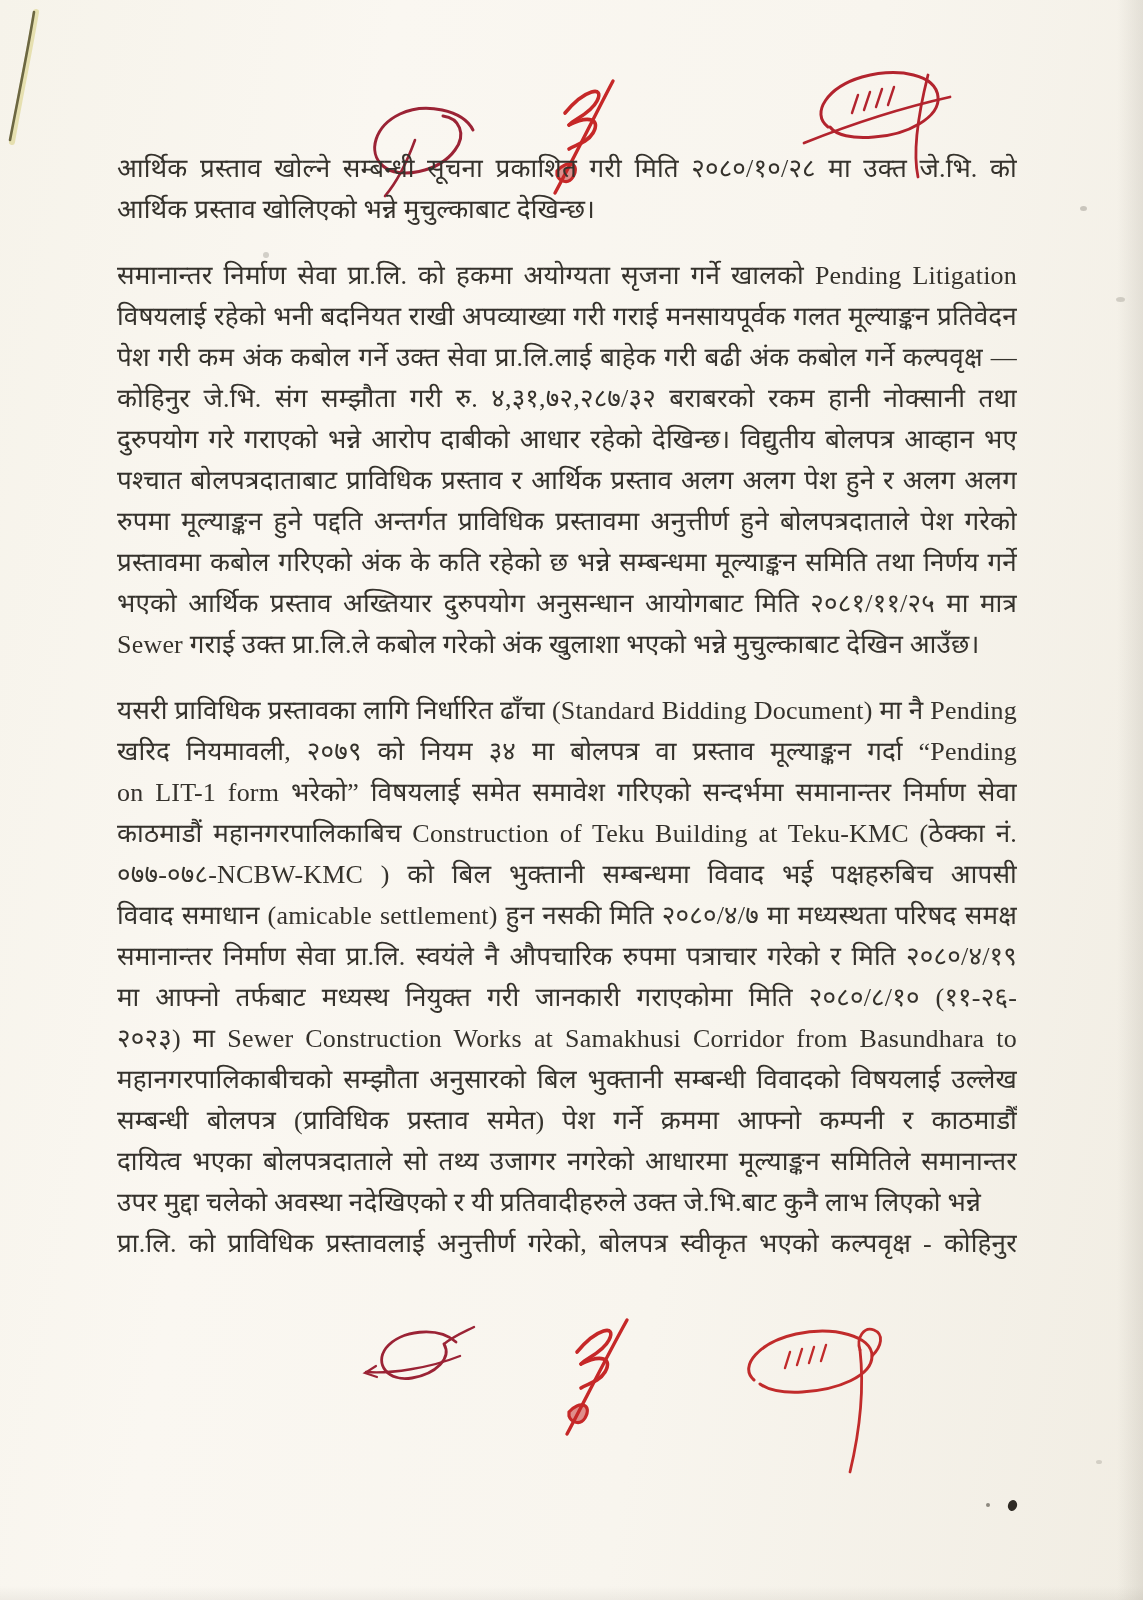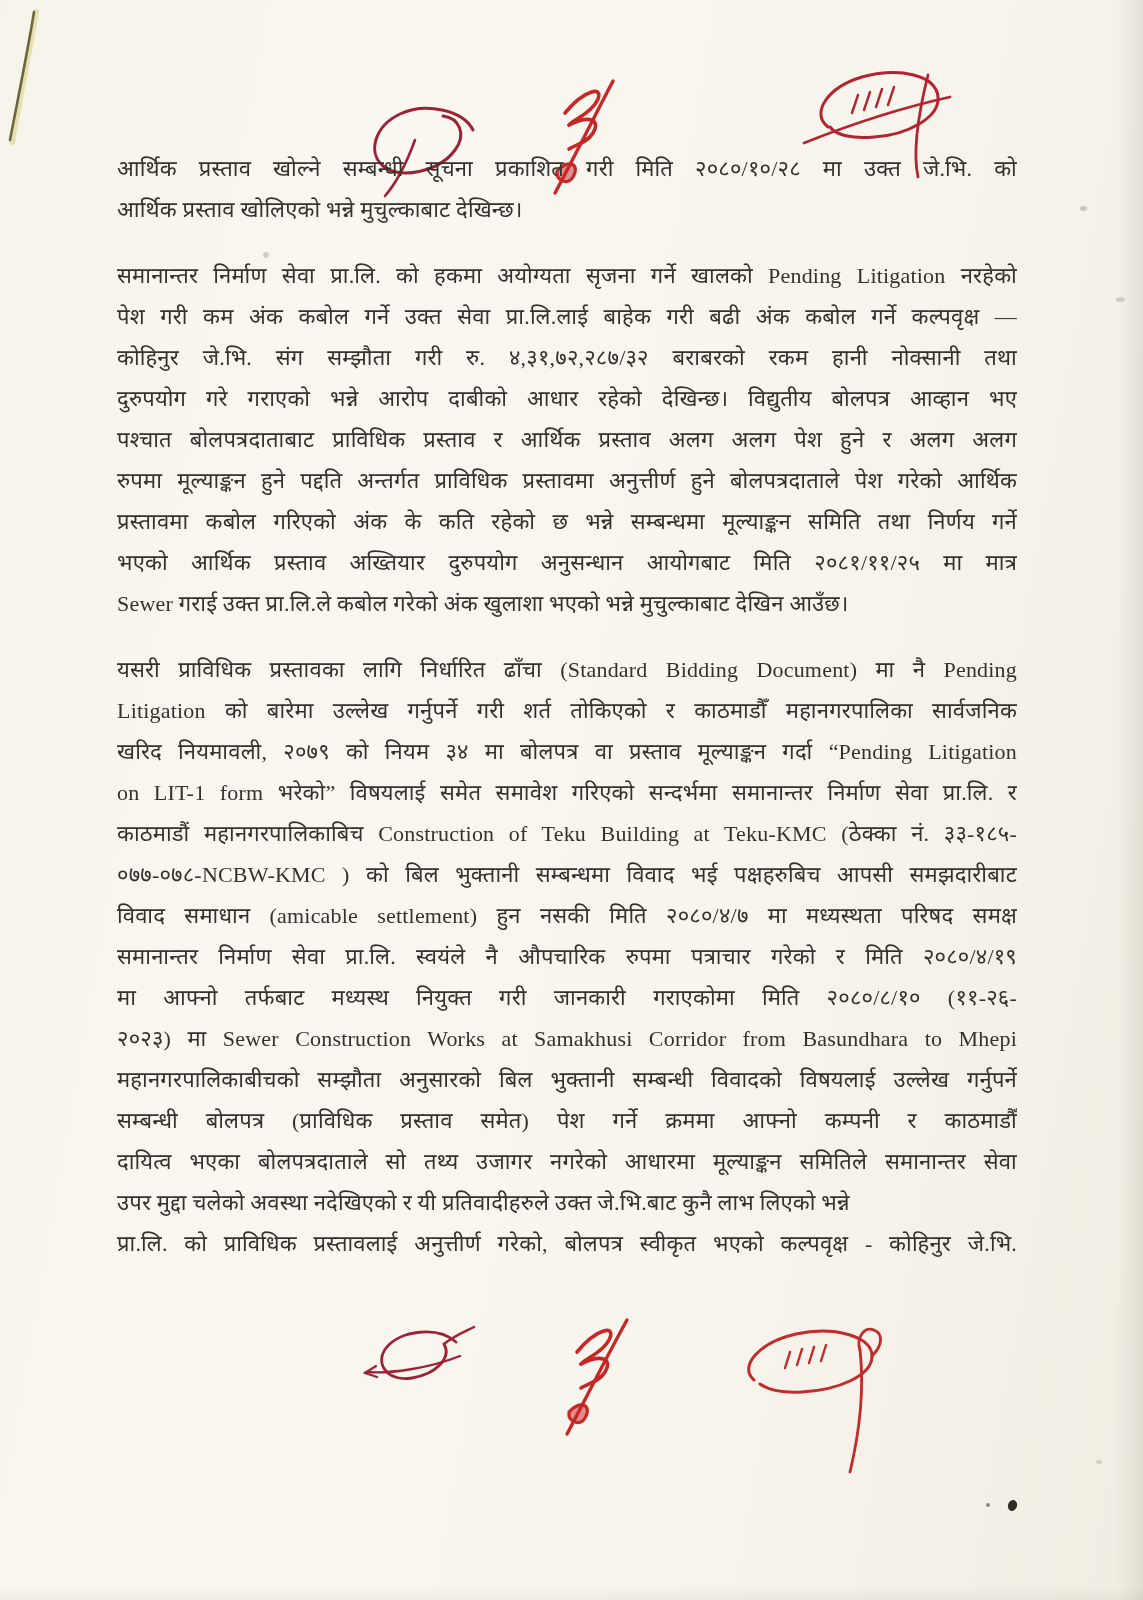--- a/index.html
+++ b/index.html
@@ -11,21 +11,21 @@
   .edge-shadow {
     position:absolute; right:0; top:0; width:26px; height:100%;
     background: linear-gradient(to right, rgba(0,0,0,0), rgba(110,104,92,0.13));
   }
   .bottom-shadow {
     position:absolute; left:0; bottom:0; width:100%; height:14px;
     background: linear-gradient(to bottom, rgba(0,0,0,0), rgba(110,104,92,0.08));
   }
   .text-block {
     position:absolute; left:117px; top:148px; width:900px;
-    color:#35322c; font-size:22px; line-height:41px;
+    color:#35322c; font-size:26px; line-height:41px;
     letter-spacing:0.2px;
   }
   .para { margin:0 0 25px 0; }
   .line {
     height:41px; overflow:hidden;
     text-align:justify; text-align-last:justify;
   }
   .line-last { text-align:left; text-align-last:left; }
   .sig { position:absolute; }
   .speck { position:absolute; border-radius:50%; }
@@ -66,32 +66,32 @@
   <path d="M128,10 C120,42 112,84 118,112" stroke="#b3242e" stroke-width="2.8" fill="none" stroke-linecap="round"></path>
 </svg>
 
 <div class="text-block">
   <div class="para">
     <div class="line">आर्थिक प्रस्ताव खोल्ने सम्बन्धी सूचना प्रकाशित गरी मिति २०८०/१०/२८ मा उक्त जे.भि. को</div>
     <div class="line line-last">आर्थिक प्रस्ताव खोलिएको भन्ने मुचुल्काबाट देखिन्छ।</div>
   </div>
   <div class="para">
     <div class="line">समानान्तर निर्माण सेवा प्रा.लि. को हकमा अयोग्यता सृजना गर्ने खालको Pending Litigation नरहेको</div>
+    <div class="line">विषयलाई रहेको भनी बदनियत राखी अपव्याख्या गरी गराई मनसायपूर्वक गलत मूल्याङ्कन प्रतिवेदन</div>
     <div class="line">पेश गरी कम अंक कबोल गर्ने उक्त सेवा प्रा.लि.लाई बाहेक गरी बढी अंक कबोल गर्ने कल्पवृक्ष —</div>
     <div class="line">कोहिनुर जे.भि. संग सम्झौता गरी रु. ४,३१,७२,२८७/३२ बराबरको रकम हानी नोक्सानी तथा</div>
     <div class="line">दुरुपयोग गरे गराएको भन्ने आरोप दाबीको आधार रहेको देखिन्छ। विद्युतीय बोलपत्र आव्हान भए</div>
     <div class="line">पश्चात बोलपत्रदाताबाट प्राविधिक प्रस्ताव र आर्थिक प्रस्ताव अलग अलग पेश हुने र अलग अलग</div>
     <div class="line">रुपमा मूल्याङ्कन हुने पद्दति अन्तर्गत प्राविधिक प्रस्तावमा अनुत्तीर्ण हुने बोलपत्रदाताले पेश गरेको आर्थिक</div>
     <div class="line">प्रस्तावमा कबोल गरिएको अंक के कति रहेको छ भन्ने सम्बन्धमा मूल्याङ्कन समिति तथा निर्णय गर्ने</div>
     <div class="line">भएको आर्थिक प्रस्ताव अख्तियार दुरुपयोग अनुसन्धान आयोगबाट मिति २०८१/११/२५ मा मात्र</div>
     <div class="line line-last">Sewer गराई उक्त प्रा.लि.ले कबोल गरेको अंक खुलाशा भएको भन्ने मुचुल्काबाट देखिन आउँछ।</div>
   </div>
   <div class="para">
     <div class="line">यसरी प्राविधिक प्रस्तावका लागि निर्धारित ढाँचा (Standard Bidding Document) मा नै Pending</div>
-    <div class="line">Litigation को बारेमा उल्लेख गर्नुपर्ने गरी शर्त तोकिएको र काठमाडौँ महानगरपालिका सार्वजनिक</div>
     <div class="line">खरिद नियमावली, २०७९ को नियम ३४ मा बोलपत्र वा प्रस्ताव मूल्याङ्कन गर्दा “Pending Litigation</div>
     <div class="line">on LIT-1 form भरेको” विषयलाई समेत समावेश गरिएको सन्दर्भमा समानान्तर निर्माण सेवा प्रा.लि. र</div>
     <div class="line">काठमाडौं महानगरपालिकाबिच Construction of Teku Building at Teku-KMC (ठेक्का नं. ३३-१८५-</div>
     <div class="line">०७७-०७८-NCBW-KMC ) को बिल भुक्तानी सम्बन्धमा विवाद भई पक्षहरुबिच आपसी समझदारीबाट</div>
     <div class="line">विवाद समाधान (amicable settlement) हुन नसकी मिति २०८०/४/७ मा मध्यस्थता परिषद समक्ष</div>
     <div class="line">समानान्तर निर्माण सेवा प्रा.लि. स्वयंले नै औपचारिक रुपमा पत्राचार गरेको र मिति २०८०/४/१९</div>
     <div class="line">मा आफ्नो तर्फबाट मध्यस्थ नियुक्त गरी जानकारी गराएकोमा मिति २०८०/८/१० (११-२६-</div>
     <div class="line">२०२३) मा Sewer Construction Works at Samakhusi Corridor from Basundhara to Mhepi</div>
     <div class="line">महानगरपालिकाबीचको सम्झौता अनुसारको बिल भुक्तानी सम्बन्धी विवादको विषयलाई उल्लेख गर्नुपर्ने</div>
     <div class="line">सम्बन्धी बोलपत्र (प्राविधिक प्रस्ताव समेत) पेश गर्ने क्रममा आफ्नो कम्पनी र काठमाडौँ</div>

